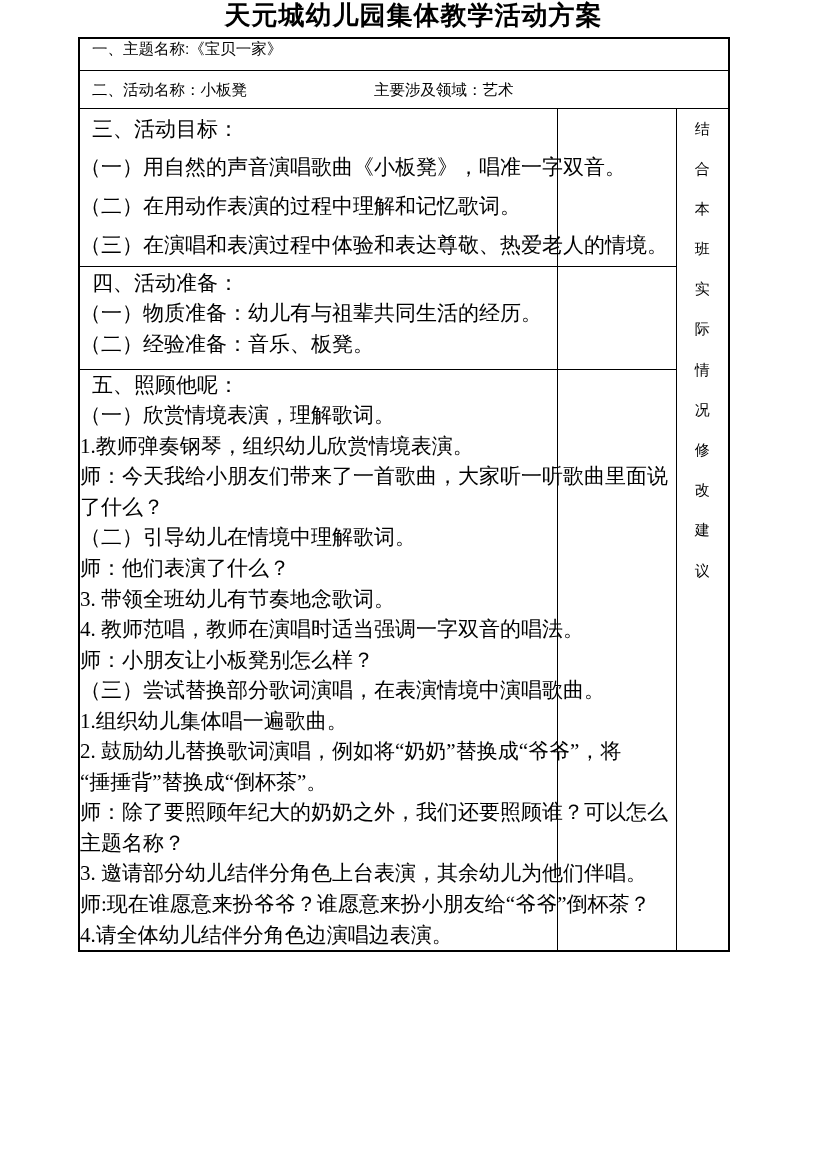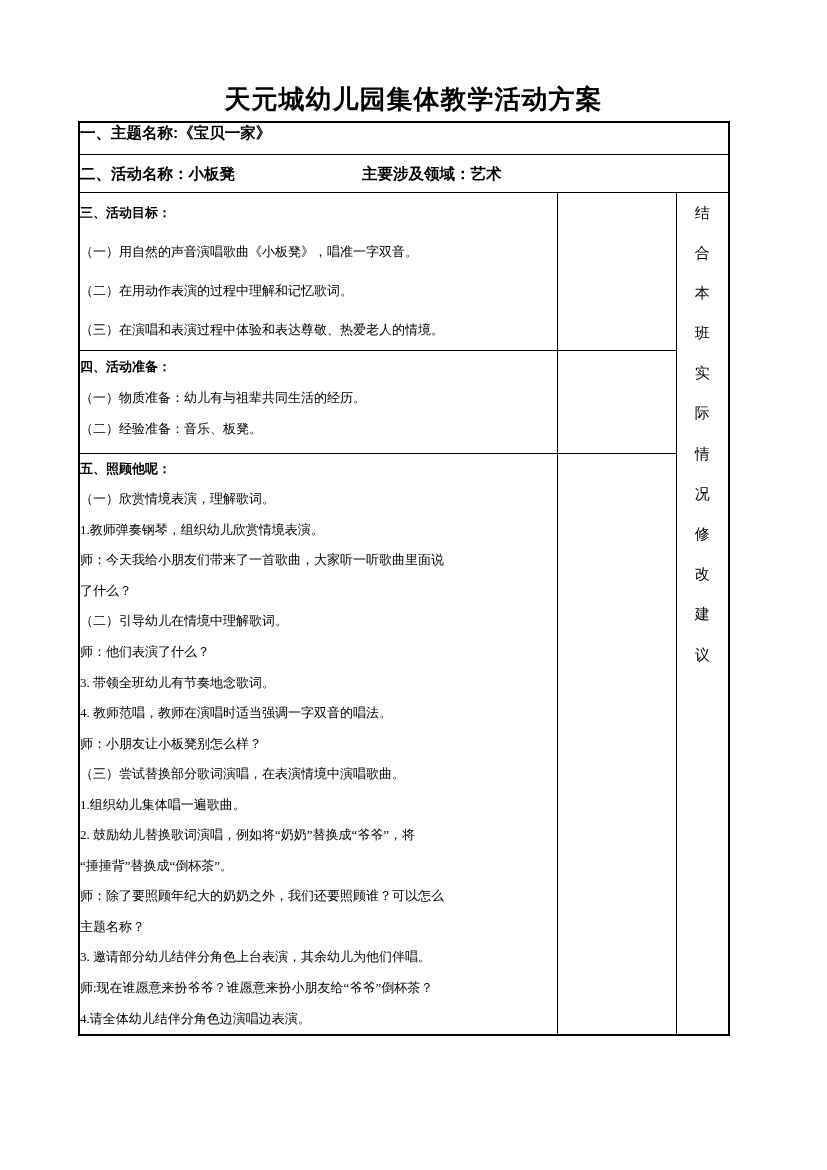--- a/index.html
+++ b/index.html
@@ -5,21 +5,20 @@
   * { margin:0; padding:0; box-sizing:border-box; }
   html,body { background:#ffffff; }
   .page {
     position:relative;
     width:827px; height:1170px;
     background:#ffffff; color:#000000;
     font-family:"Liberation Serif","DejaVu Serif",serif;
     overflow:hidden;
   }
   .doc-title {
-    padding-top:84px;
     text-align:center;
     font-size:26px; line-height:30px;
     font-weight:bold;
     letter-spacing:1px;
     font-family:"Liberation Sans","DejaVu Sans",sans-serif;
   }
   .doc-subtitle {
     margin-top:4px;
     text-align:center;
     font-size:15px; line-height:20px;
@@ -46,26 +45,27 @@
   col.c2 { width:119px; }
   col.c3 { width:53px; }
   tr.r1 td { height:32px; }
   tr.r2 td { height:38px; }
   tr.r3 td { height:158px; }
   tr.r4 td { height:103px; }
   tr.r5 td { height:582px; }
   .head-cell { padding:6px 0 0 10px; font-size:15.5px; line-height:20px; }
   tr.r2 .head-cell { padding-top:9px; }
   .bold {
-    font-weight:bold;
+    font-weight:normal;
     font-family:"Liberation Sans","DejaVu Sans",sans-serif;
+    padding-left:12px;
   }
   .rel { position:relative; }
   .domain-pos { position:absolute; left:282px; top:9px; }
-  .main-cell { padding-left:9px; font-size:13px; }
+  .main-cell { padding-left:9px; font-size:21px; }
   .line { white-space:nowrap; }
   .goals   { padding-top:4px; }
   .goals .line   { height:39.3px; line-height:39.3px; }
   .prep    { padding-top:10px; }
   .prep .line    { height:31px; line-height:31px; }
   .process { padding-top:4px; }
   .process .line { height:30.55px; line-height:30.55px; }
   .side-cell { padding-top:5px; font-size:15px; }
   .v-char { height:40.2px; line-height:40.2px; text-align:center; }
 </style>

